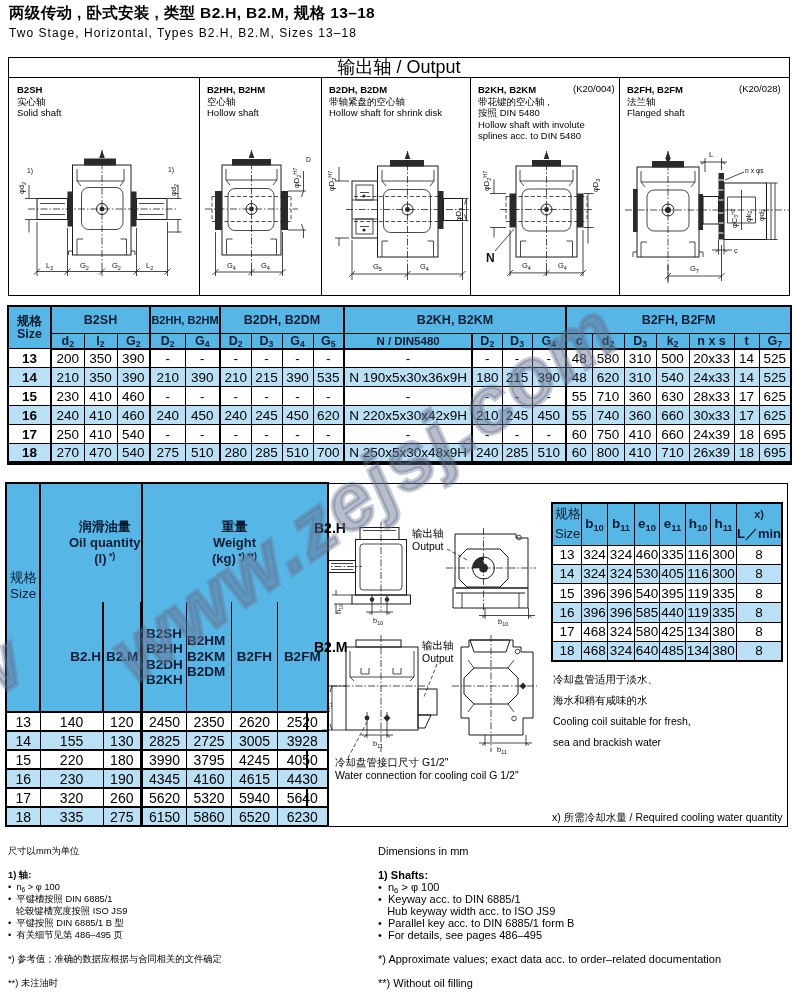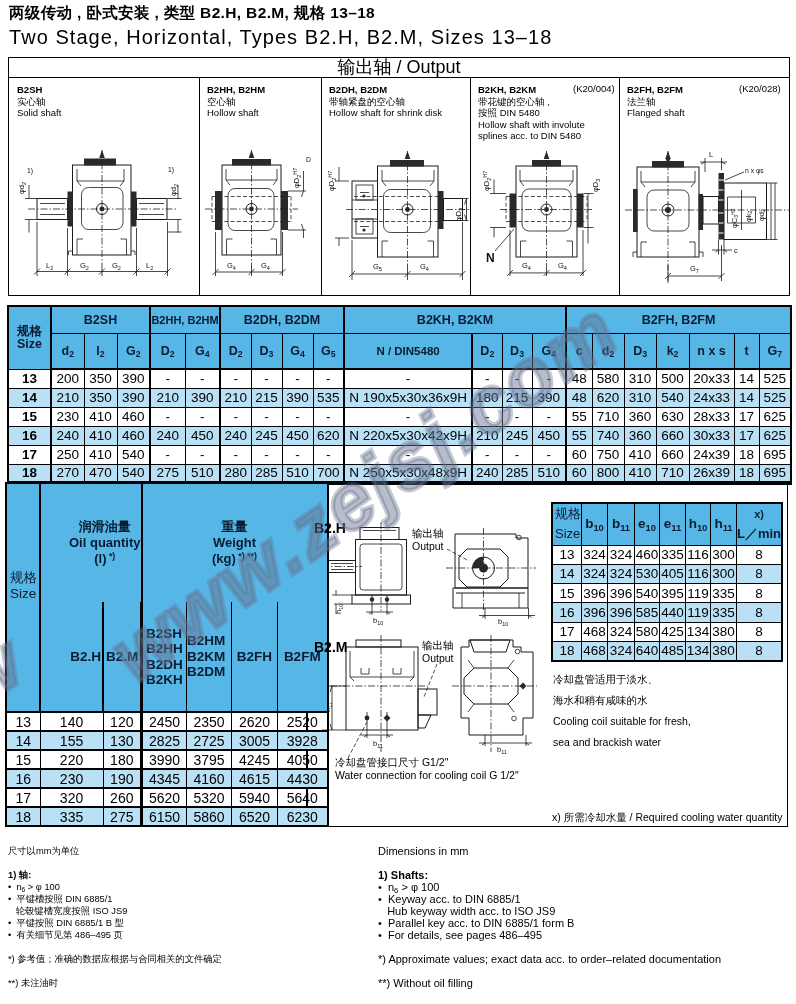--- a/index.html
+++ b/index.html
@@ -8,21 +8,21 @@
 table{border-collapse:collapse;table-layout:fixed;}
 td,th{padding:0;margin:0;overflow:hidden;white-space:nowrap;}
 sub{font-size:70%;vertical-align:baseline;position:relative;top:0.25em;line-height:0;}
 sup{font-size:68%;vertical-align:baseline;position:relative;top:-0.45em;line-height:0;}
 svg text{font-family:"Liberation Sans", sans-serif;}
 </style></head>
 <body>
 
 <div class="abs" style="left:9px;top:3px;font-size:15.5px;font-weight:bold;letter-spacing:0.35px;">两级传动 , 卧式安装 , 类型 B2.H, B2.M, 规格 13–18</div>
 
-<div class="abs" style="left:9px;top:26px;font-size:20px;letter-spacing:1.05px;">Two Stage, Horizontal, Types B2.H, B2.M, Sizes 13–18</div>
+<div class="abs" style="left:9px;top:26px;font-size:12px;letter-spacing:1.05px;">Two Stage, Horizontal, Types B2.H, B2.M, Sizes 13–18</div>
 
 <div class="abs" style="left:8px;top:57px;width:780px;height:237px;border:1px solid #000;">
 
   <div class="abs" style="left:0;top:0;width:100%;height:19px;border-bottom:1px solid #000;text-align:center;font-size:18px;line-height:19px;">输出轴 / Output</div>
 
   <div class="abs" style="left:190px;top:19px;width:1px;height:218px;background:#000;"></div>
   <div class="abs" style="left:312px;top:19px;width:1px;height:218px;background:#000;"></div>
   <div class="abs" style="left:461px;top:19px;width:1px;height:218px;background:#000;"></div>
   <div class="abs" style="left:610px;top:19px;width:1px;height:218px;background:#000;"></div>
 
@@ -345,21 +345,21 @@
       </colgroup>
 <tbody>
         <tr class="hh" style="height:27px;">
 <td rowspan="2" class="thk" style="font-size:12.5px;font-weight:bold;line-height:13px;">规格<br>Size</td>
 <td colspan="3" class="thk gh">B2SH</td>
 <td colspan="2" class="thk gh" style="font-size:11px;">B2HH, B2HM</td>
 <td colspan="4" class="thk gh">B2DH, B2DM</td>
 <td colspan="4" class="thk gh">B2KH, B2KM</td>
 <td colspan="7" class="thk gh">B2FH, B2FM</td>
 </tr>
-<tr class="hh h2" style="height:36px;">
+<tr class="hh h2" style="height:15px;">
 <td class="thk">d<sub>2</sub></td>
           <td>l<sub>2</sub></td>
           <td>G<sub>2</sub></td>
 <td class="thk">D<sub>2</sub></td>
           <td>G<sub>4</sub></td>
 <td class="thk">D<sub>2</sub></td>
           <td>D<sub>3</sub></td>
           <td>G<sub>4</sub></td>
           <td>G<sub>5</sub></td>
 <td class="thk" style="font-size:11.5px;">N / DIN5480</td>

